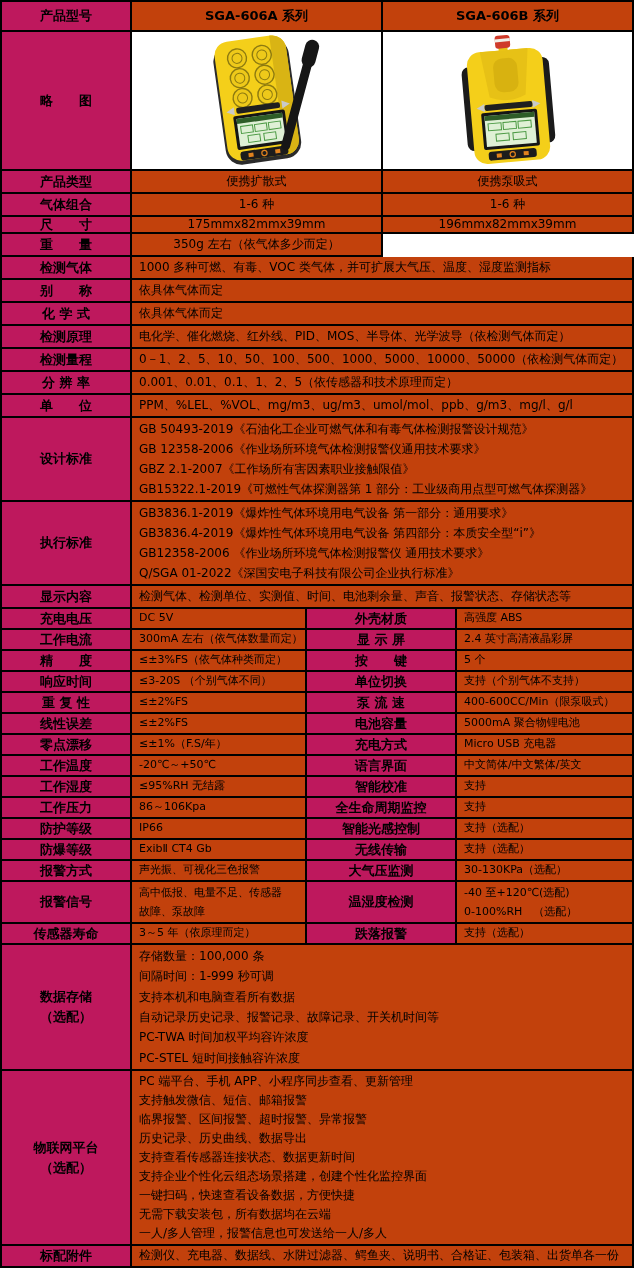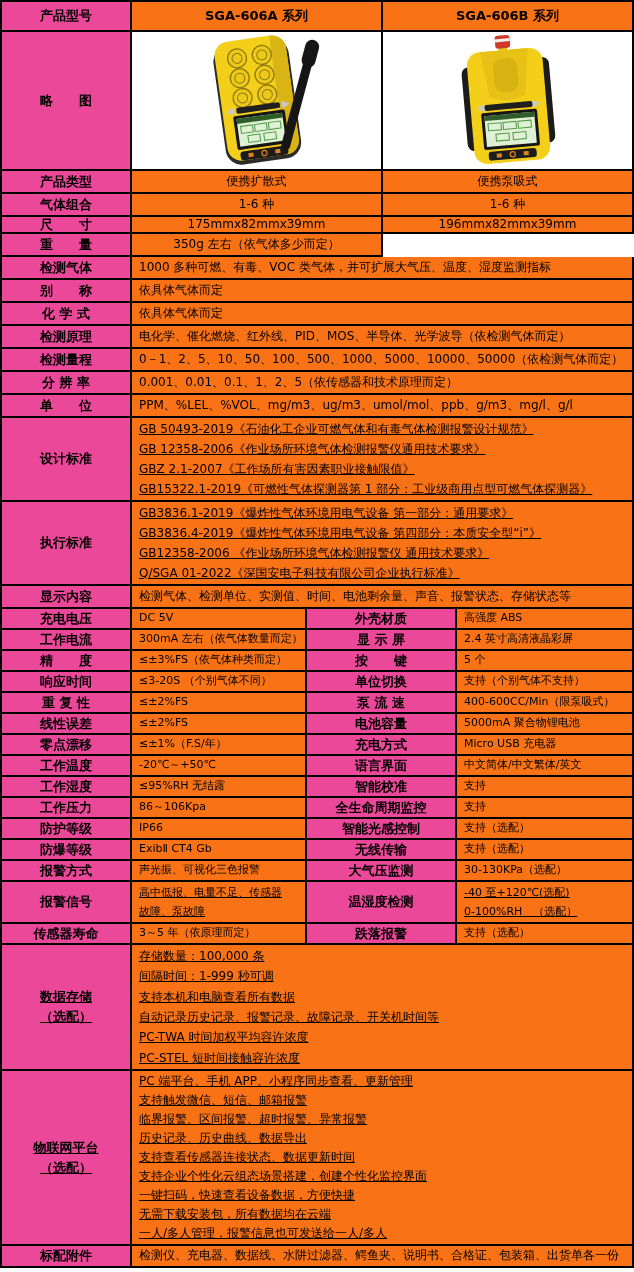--- a/index.html
+++ b/index.html
@@ -1,35 +1,35 @@
 <!DOCTYPE html>
 <html><head>
 <meta charset="utf-8">
 <style>
   html,body{margin:0;padding:0;background:#ffffff;}
   body{width:634px;font-family:"DejaVu Sans","Liberation Sans",sans-serif;color:#000;}
   .table{width:634px;border-top:2px solid #000;border-left:2px solid #000;box-sizing:border-box;background:#fff;}
   .row{display:flex;width:632px;}
   .cell{display:flex;align-items:center;box-sizing:border-box;border-right:2px solid #000;border-bottom:2px solid #000;overflow:hidden;}
-  .lbl{background:#ec4899;font-weight:bold;font-size:13px;justify-content:center;text-align:center;line-height:20px;padding:0 2px;}
-  .val{background:#f97316;font-size:12px;padding:0 7px;line-height:1.3;}
+  .lbl{background:#be185d;font-weight:bold;font-size:13px;justify-content:center;text-align:center;line-height:20px;padding:0 2px;}
+  .val{background:#c2410c;font-size:12px;padding:0 7px;line-height:1.3;}
   .val.center{justify-content:center;padding:0 2px;text-align:center;white-space:nowrap;}
   .val.bold{font-weight:bold;font-size:13px;}
   .val.nowrap{white-space:nowrap;}
   .fourval{font-size:11px;}
   .imgcell{background:#ffffff;justify-content:center;padding:0;}
   .c1{width:130px;}
   .c2{width:251px;}
   .c3{width:251px;}
   .csp{width:502px;}
   .f2{width:175px;}
   .f3{width:150px;}
   .f4{width:177px;}
   .lines{width:100%;text-align:left;}
-  .lines>div{white-space:nowrap;text-decoration:underline;}
+  .lines>div{white-space:nowrap;}
   .lbl .lines{text-align:center;line-height:20px;}
 </style>
 </head>
 <body>
 
 <div class="table" id="spec-table">
     <div class="row" style="height: 30px;">
       <div class="cell lbl c1">产品型号</div>
       <div class="cell val c2 center bold">SGA-606A 系列</div>
       <div class="cell val c3 center bold">SGA-606B 系列</div>

